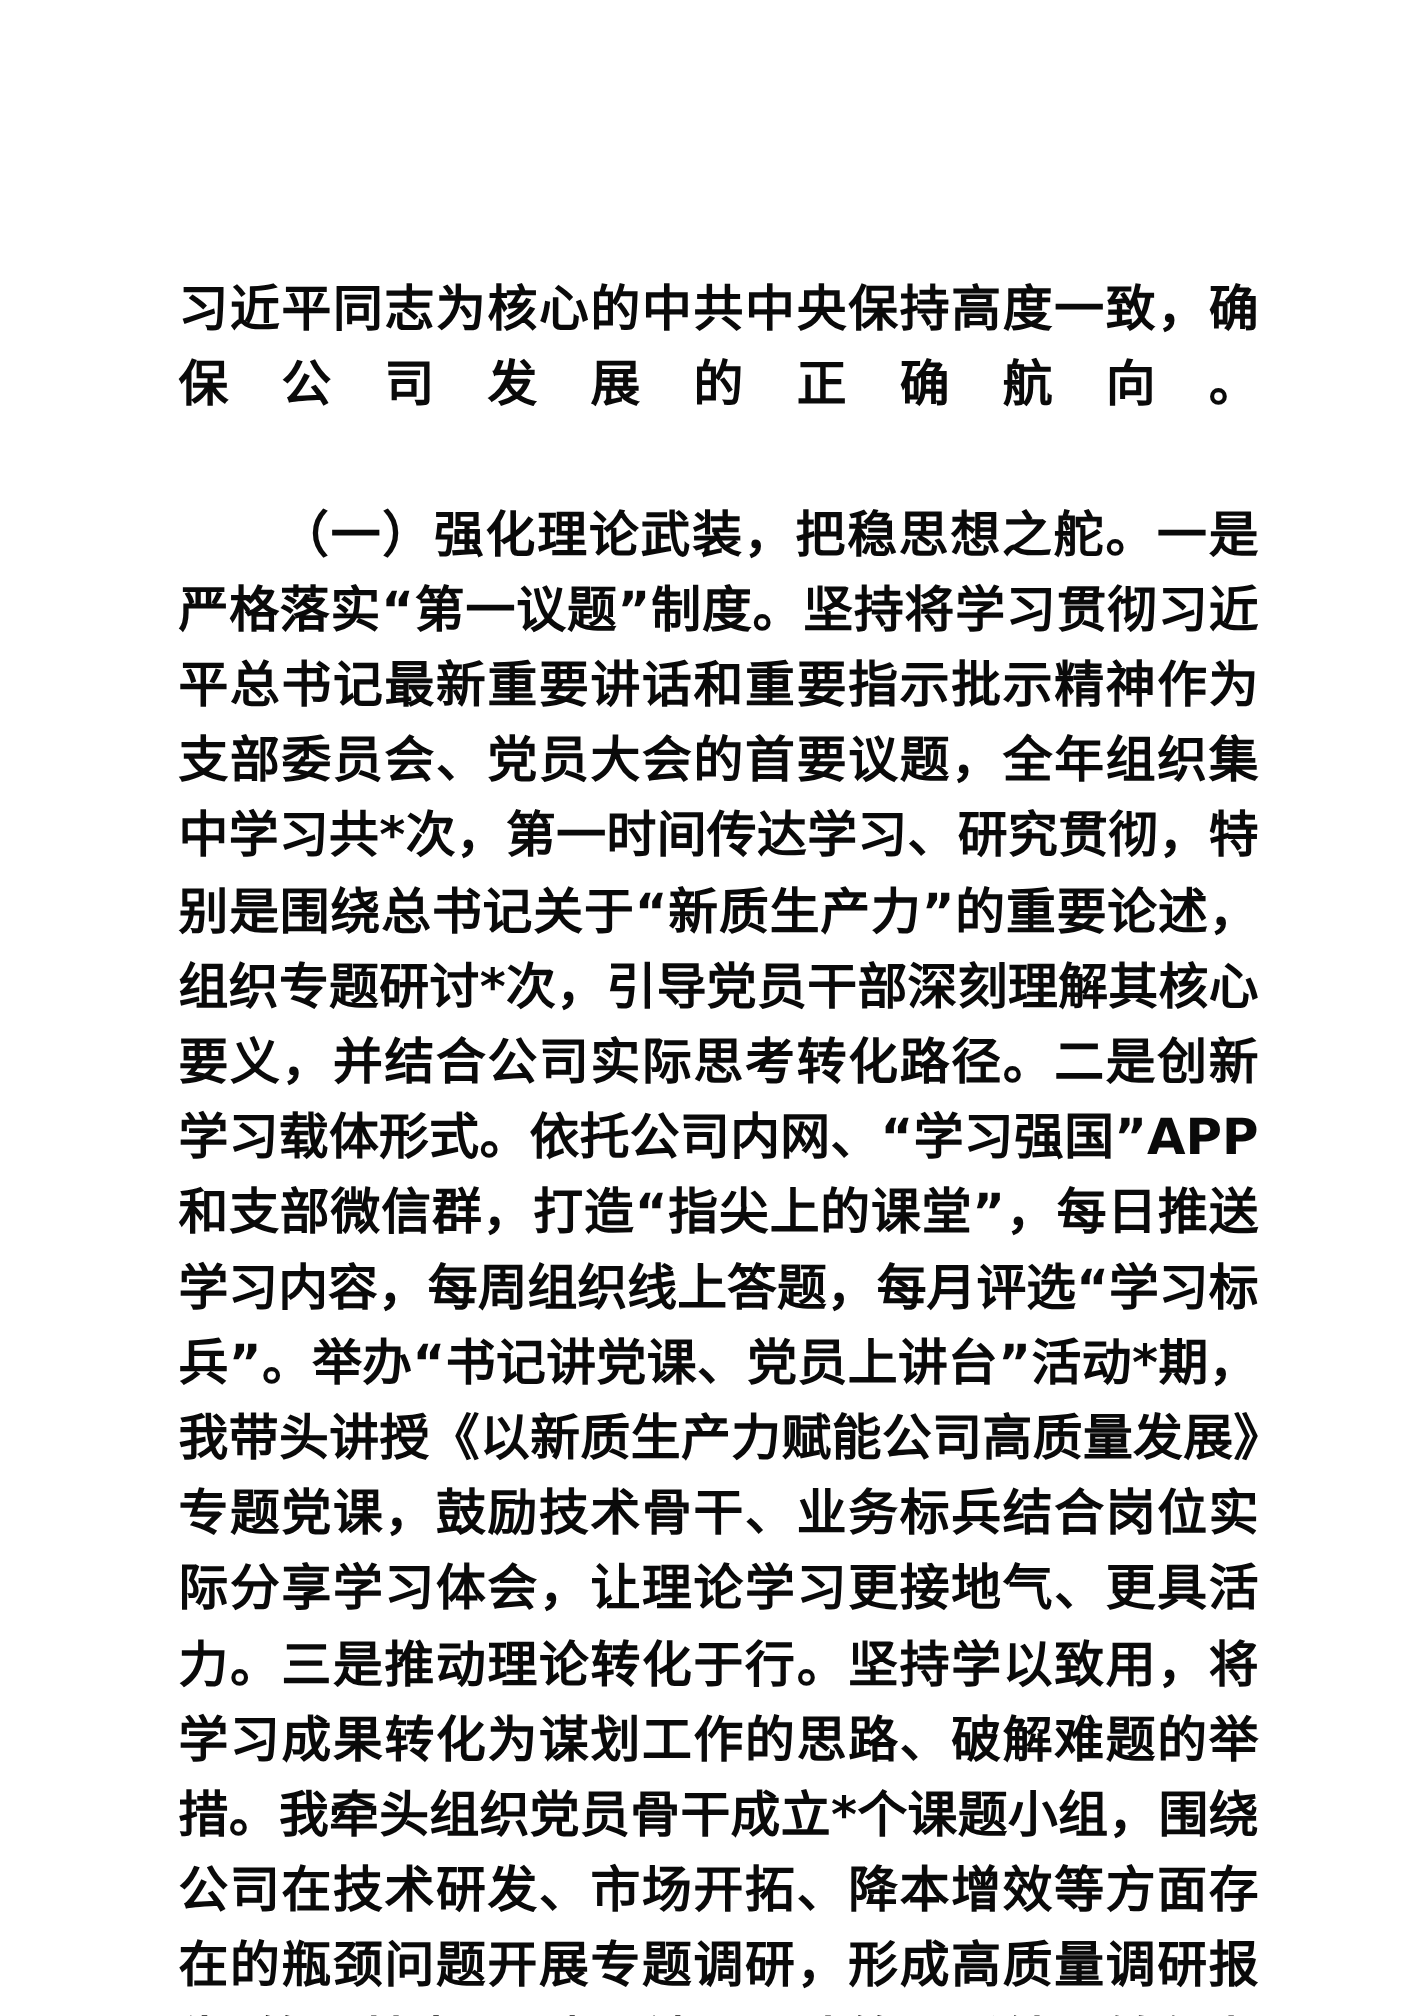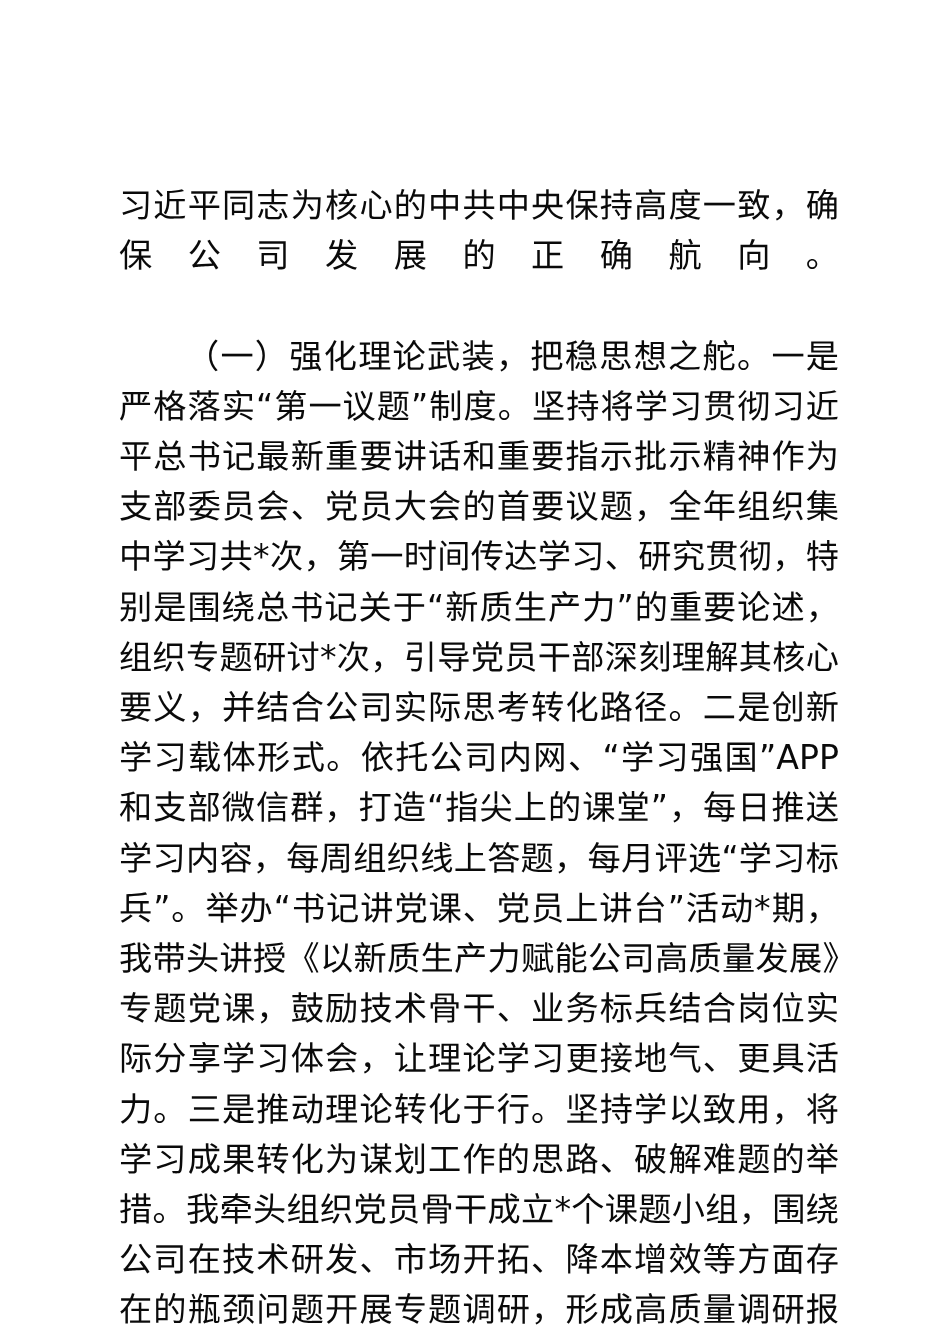--- a/index.html
+++ b/index.html
@@ -32,21 +32,21 @@
 
   .para {
     margin: 0;
     color: #0a0a0a;
     font-size: 33.2px;
     line-height: 50.2px;
     text-align: justify;
     text-justify: inter-ideograph;
     letter-spacing: 0px;
     word-break: break-all;
-    font-weight: 400;
+    font-weight: 700;
     -webkit-font-smoothing: antialiased;
   }
 
   .para + .para {
     margin-top: 0;
   }
 
   .para-indent {
     text-indent: 67px;
   }

